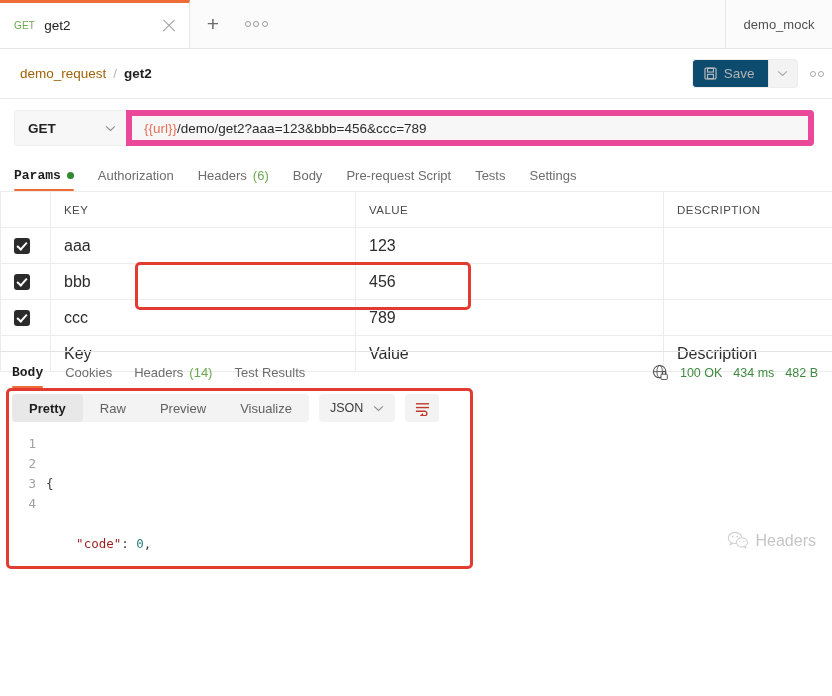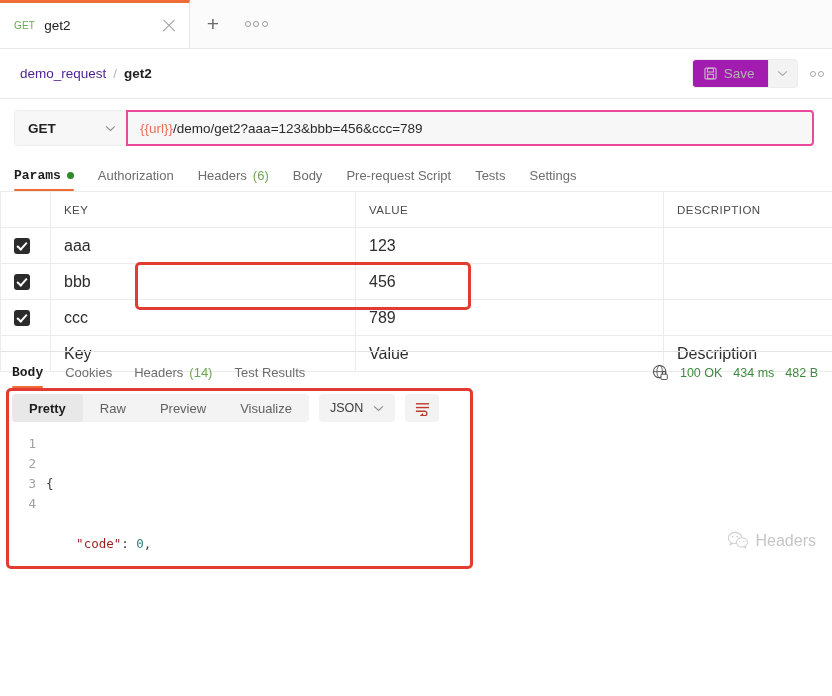--- a/index.html
+++ b/index.html
@@ -121,29 +121,29 @@
   
   .crumbrow {
     height: 50px;
     min-height: 50px;
     display: flex;
     align-items: center;
     padding: 0 8px 0 20px;
     border-bottom: 1px solid #e9e9e9;
     box-sizing: border-box;
   }
-  .crumb-a { color: #4c1d95; font-size: 13.5px; }
+  .crumb-a { color: #a16207; font-size: 13.5px; }
   .crumb-sep { color: #b5b5b5; margin: 0 7px; font-size: 13.5px; }
   .crumb-b { color: #212121; font-size: 13.5px; font-weight: bold; }
   .crumbrow .grow { flex: 1; }
   .save-btn {
     display: flex;
     align-items: center;
     gap: 7px;
-    background: #a21caf;
+    background: #0c4a6e;
     border: 1px solid #ededed;
     border-radius: 4px 0 0 4px;
     border-right: none;
     height: 29px;
     padding: 0 13px 0 11px;
     box-sizing: border-box;
     color: #b4b4b4;
     font-size: 13.5px;
     cursor: default;
   }
@@ -197,21 +197,21 @@
     padding: 0 10px 0 13px;
     font-weight: bold;
     font-size: 13.5px;
     color: #212121;
     cursor: pointer;
   }
   .url-box {
     flex: 1;
     height: 36px;
     background: #f7f7f7;
-    border: 2px solid #ec4899;
+    border: 6px solid #ec4899;
     border-radius: 0 4px 4px 0;
     box-sizing: border-box;
     display: flex;
     align-items: center;
     padding: 0 12px;
     font-size: 13.5px;
     overflow: hidden;
     white-space: nowrap;
     cursor: text;
   }
@@ -474,20 +474,21 @@
       <span class="tabname">get2</span>
       <span class="tab-close"></span>
     </div>
     <div class="tab-plus">+</div>
     <div class="tab-dots">
         <i></i>
         <i></i>
         <i></i>
       </div>
     <div class="spacer"></div>
+    <div class="env-label">demo_mock</div>
   </div>
 
   <div class="crumbrow">
     <span class="crumb-a">demo_request</span>
     <span class="crumb-sep">/</span>
     <span class="crumb-b">get2</span>
     <span class="grow"></span>
     <div class="save-btn">
       <svg class="floppy" width="13" height="13" viewBox="0 0 16 16">
         <rect x="1.2" y="1.2" width="13.6" height="13.6" rx="1.6" fill="none" stroke="#c2c2c2" stroke-width="1.4"></rect>

